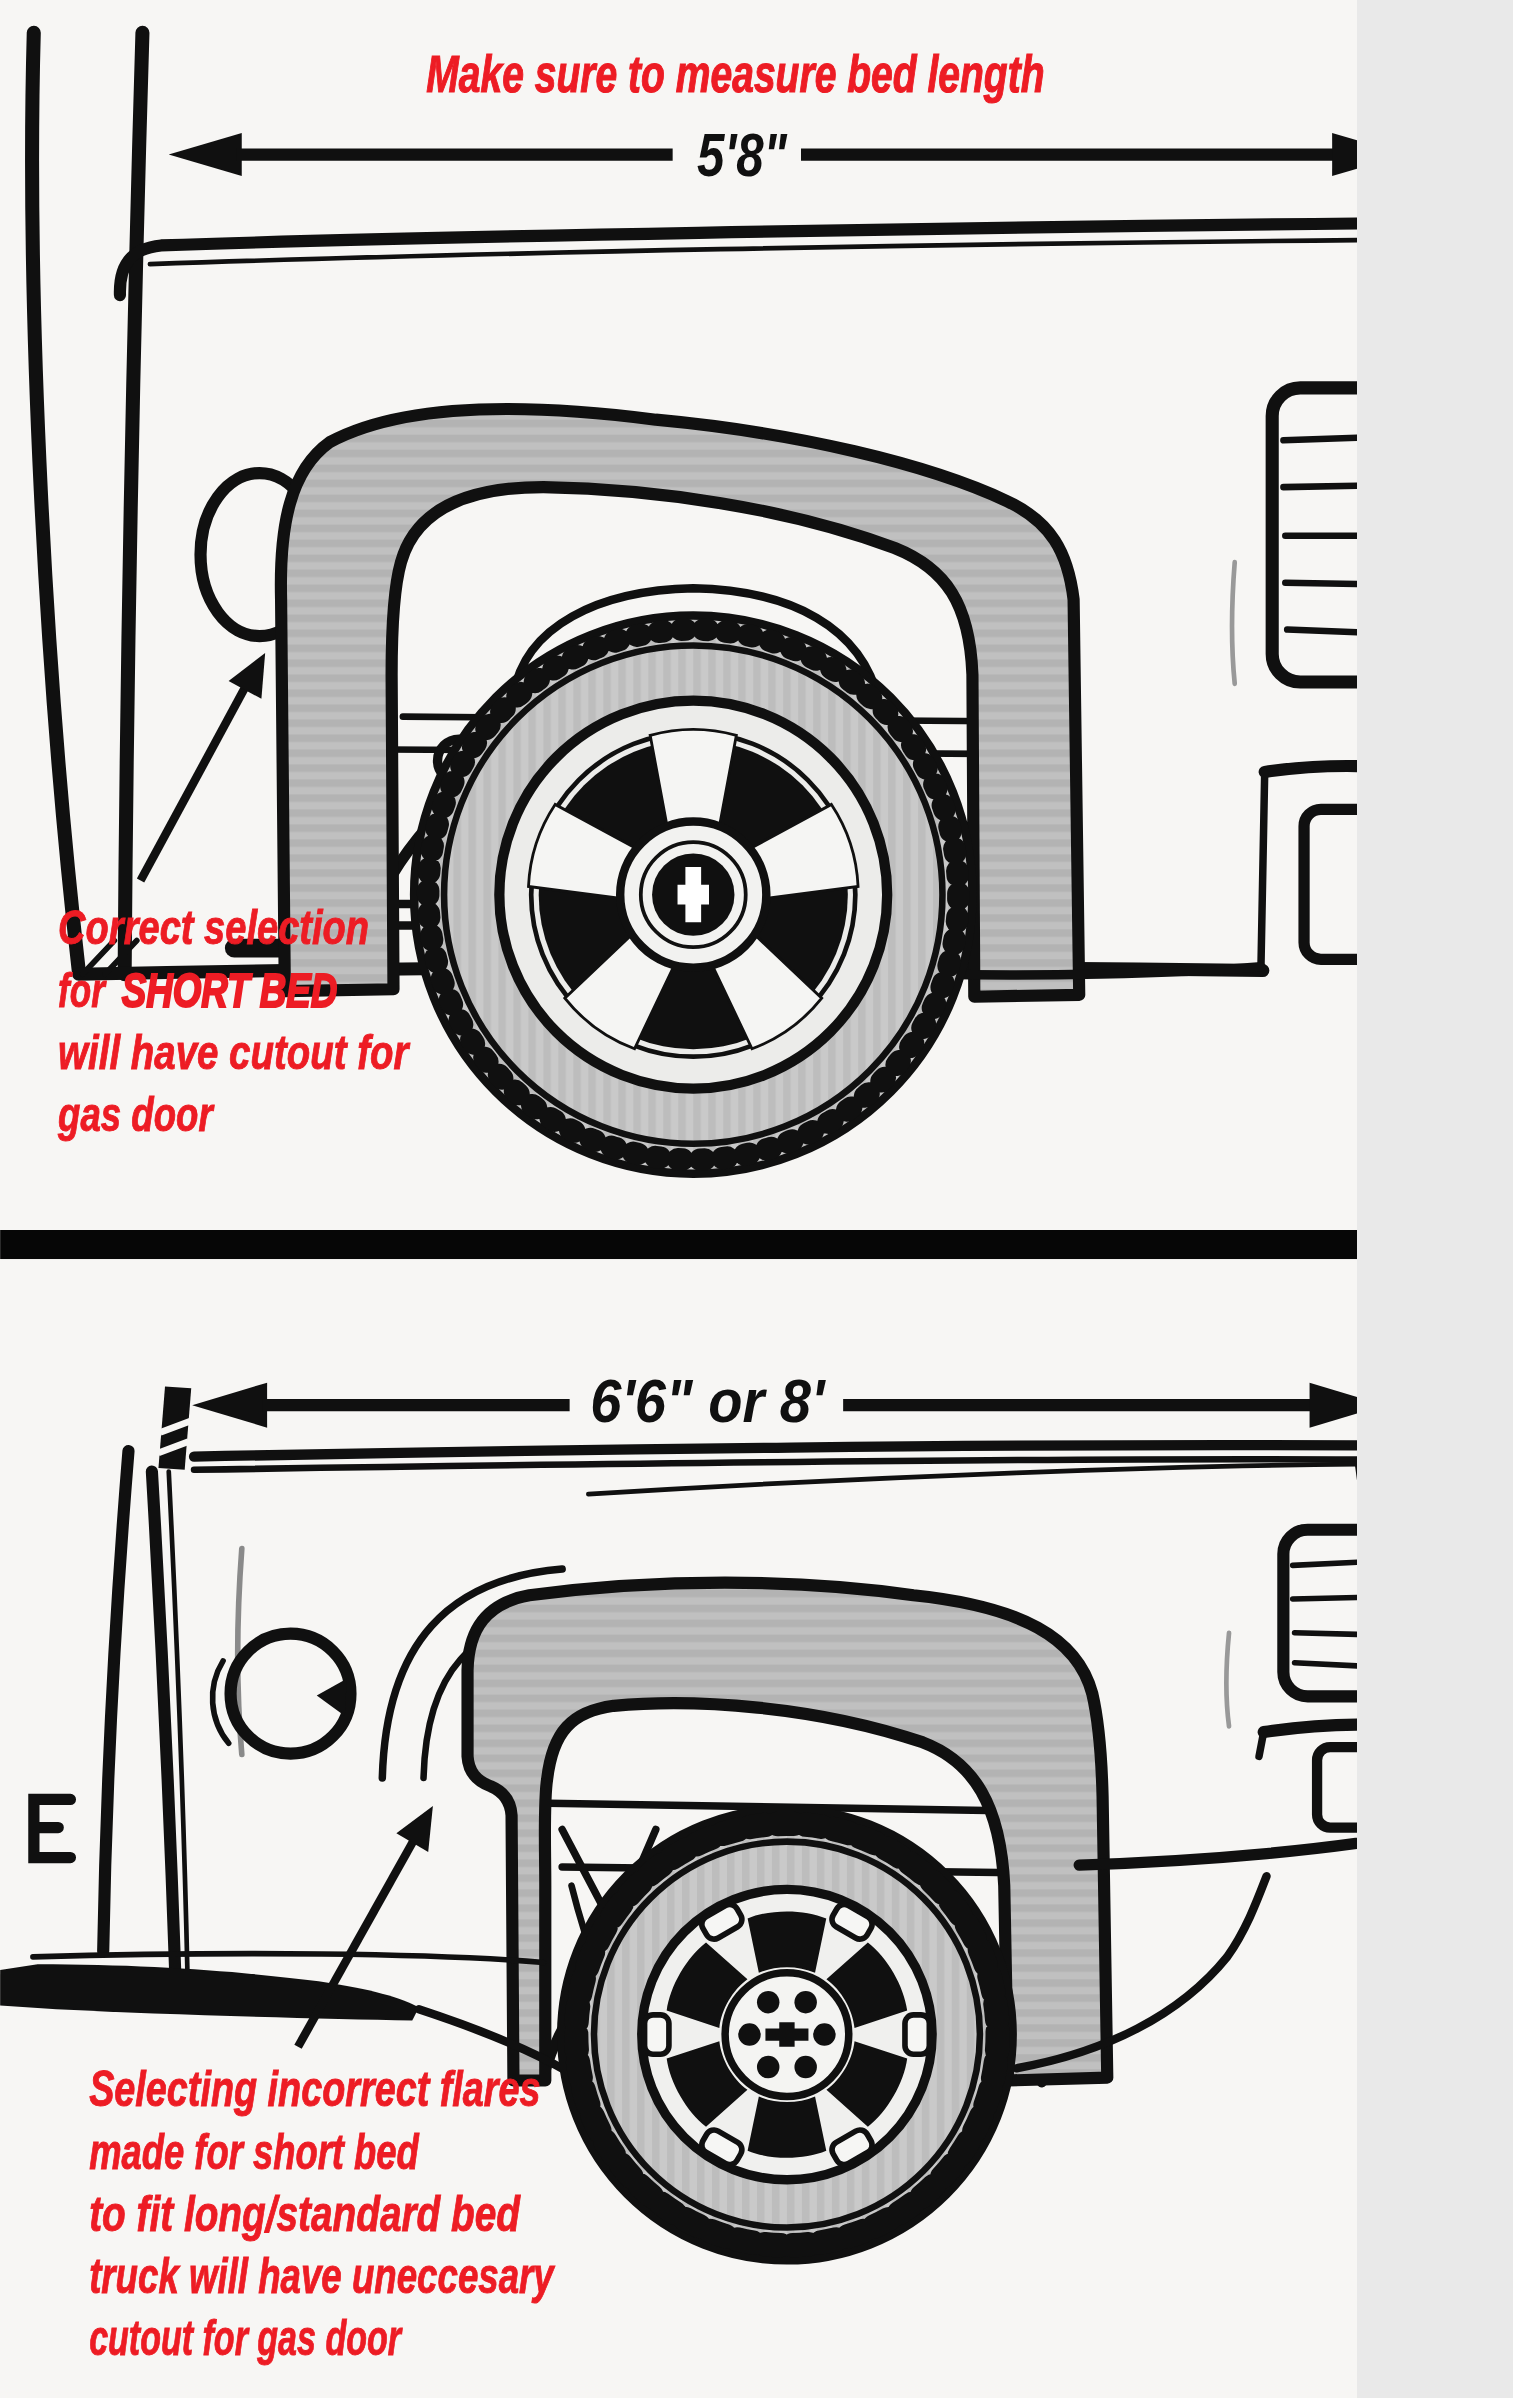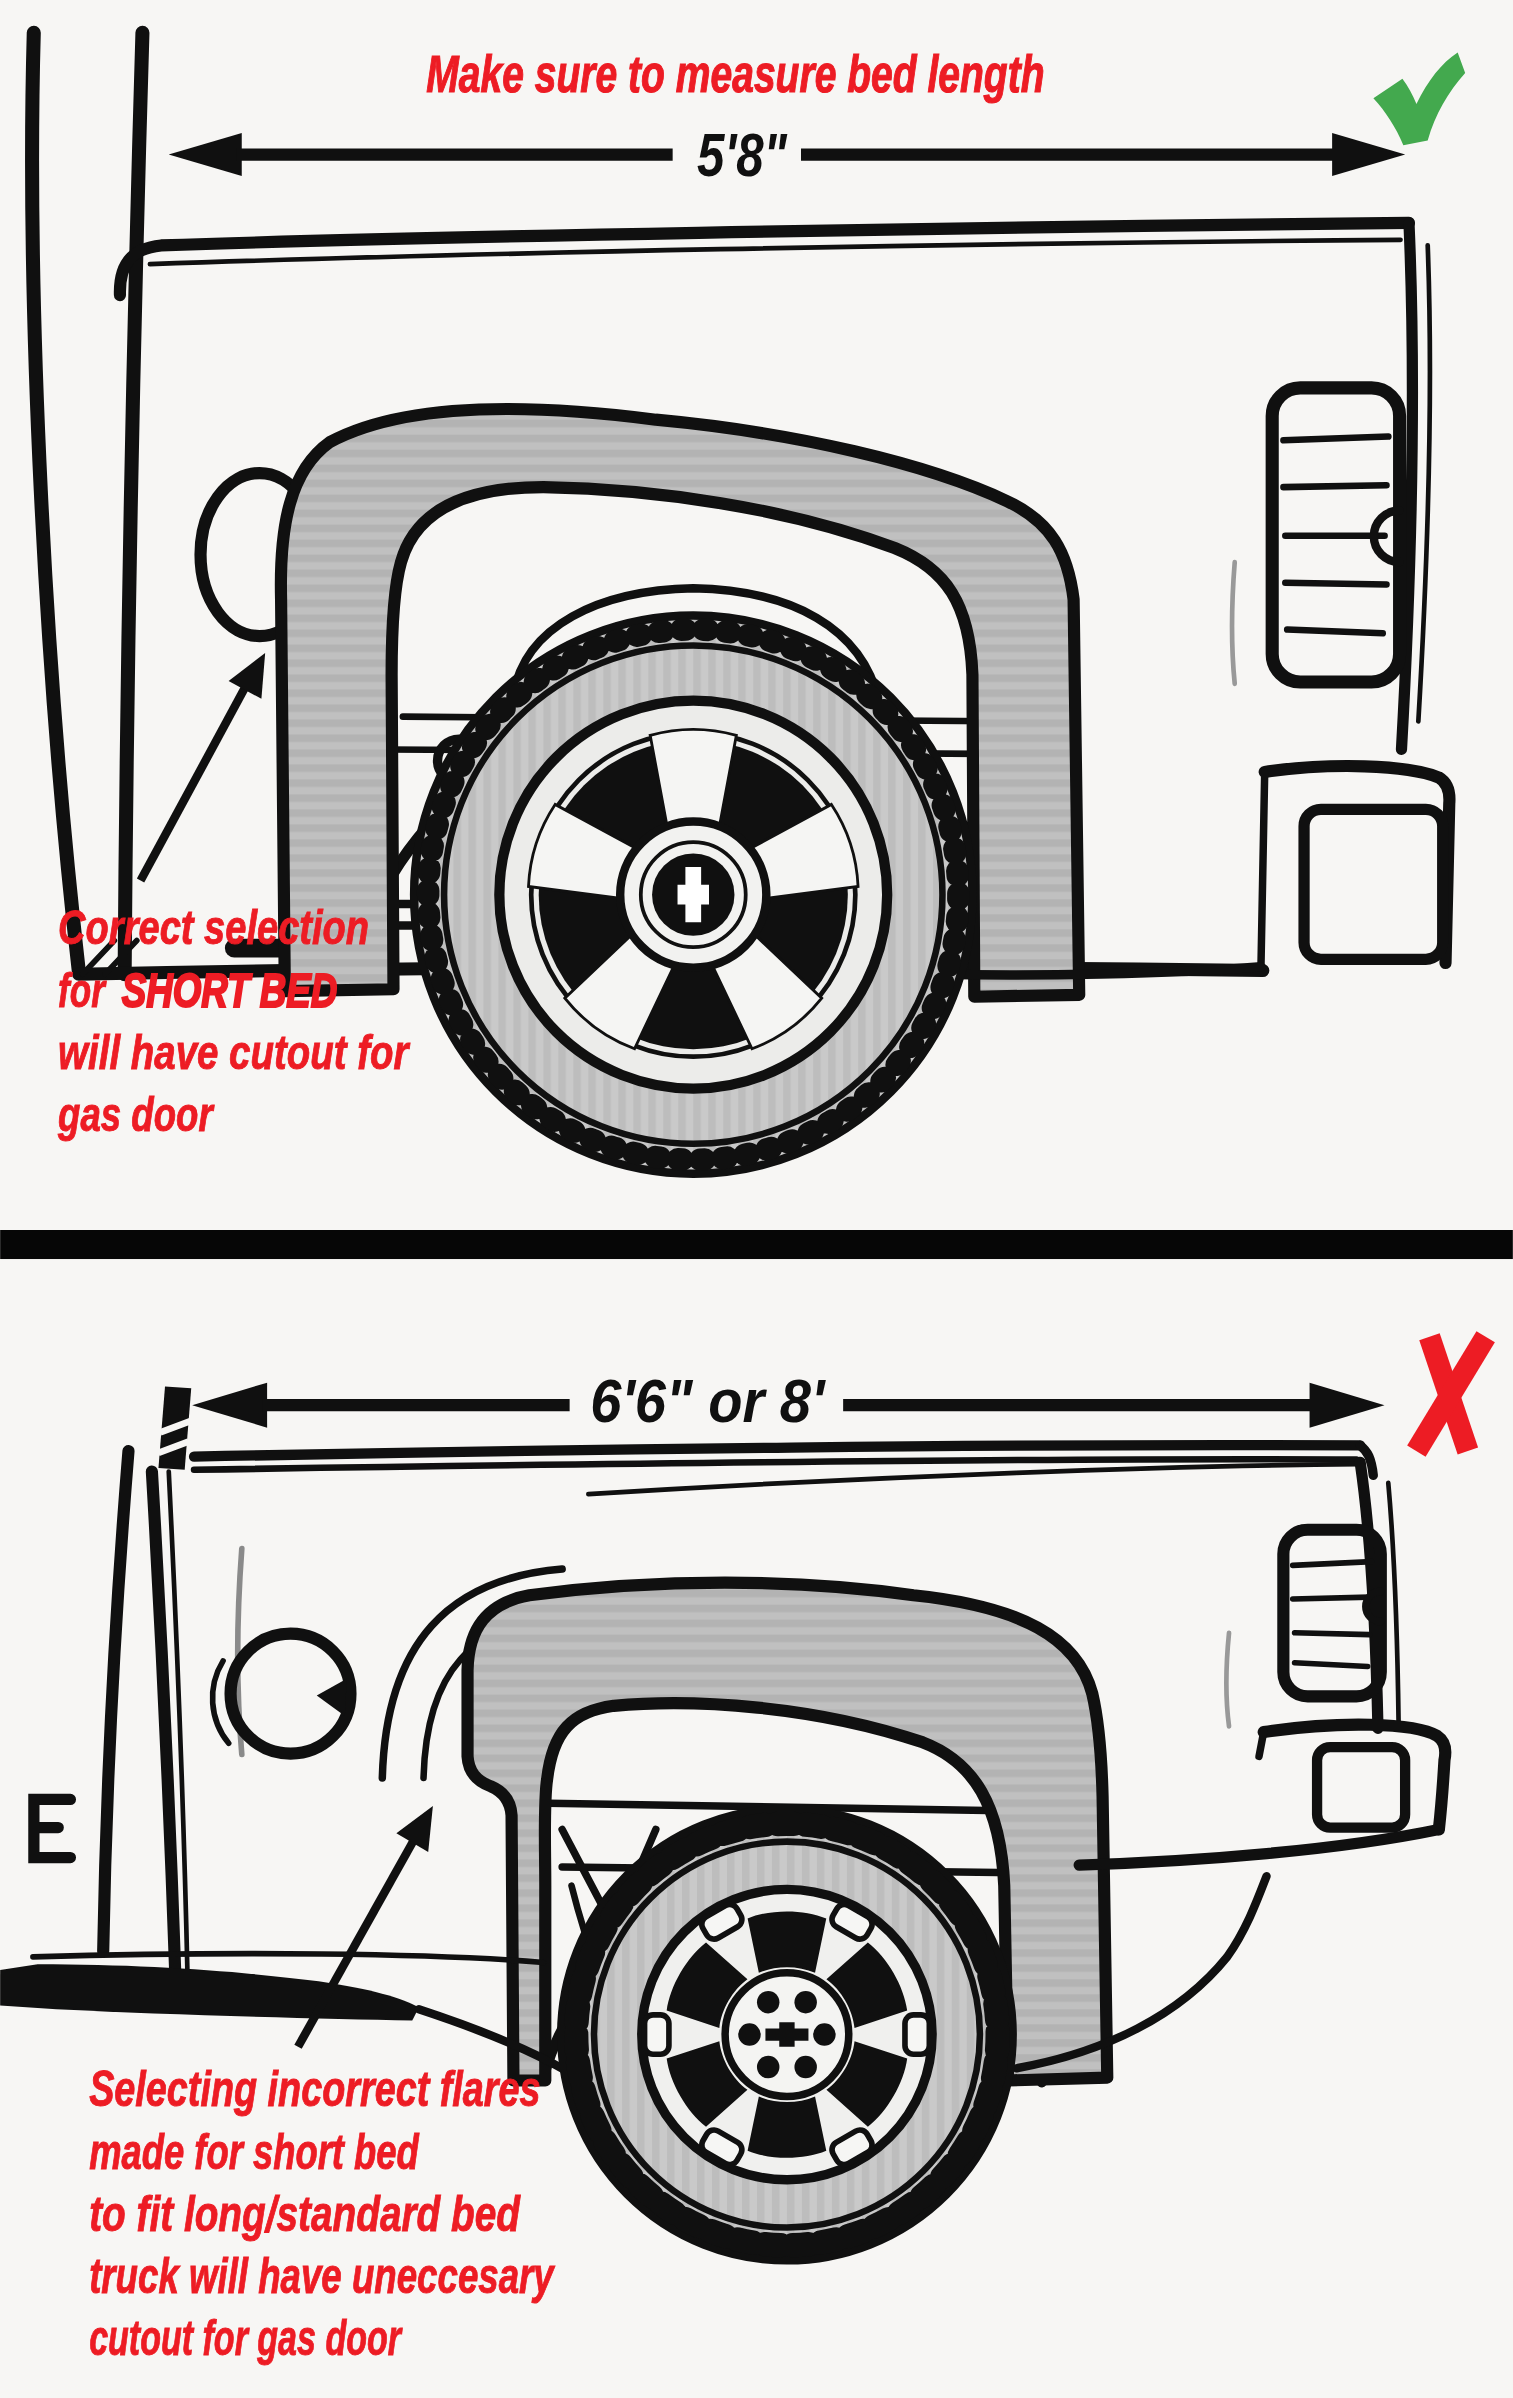--- a/index.html
+++ b/index.html
@@ -1,16 +1,16 @@
 <!DOCTYPE html>
 <html style="font-size:15px"><head>
 <meta charset="utf-8">
 <style>
   html,body{margin:0;padding:0;background:#e9e9e9;}
-  .stage{position:relative;width:1513px;height:2399px;background:#f7f6f4;overflow:hidden;
+  .stage{position:relative;width:1357px;height:2399px;background:#f7f6f4;overflow:hidden;
          font-family:"Liberation Sans", sans-serif;}
   .stage svg{position:absolute;left:0;display:block;}
   #panel-top{top:0;}
   #panel-bottom{top:1230px;}
   text{font-family:"Liberation Sans", sans-serif;font-style:italic;font-weight:bold;}
 </style>
 </head>
 <body>
 
 <div class="stage">

